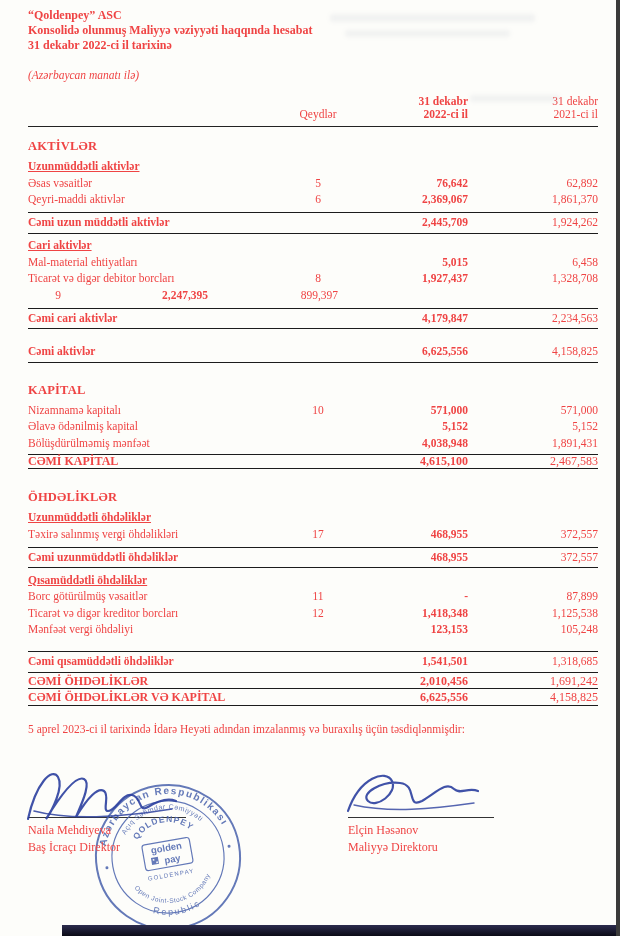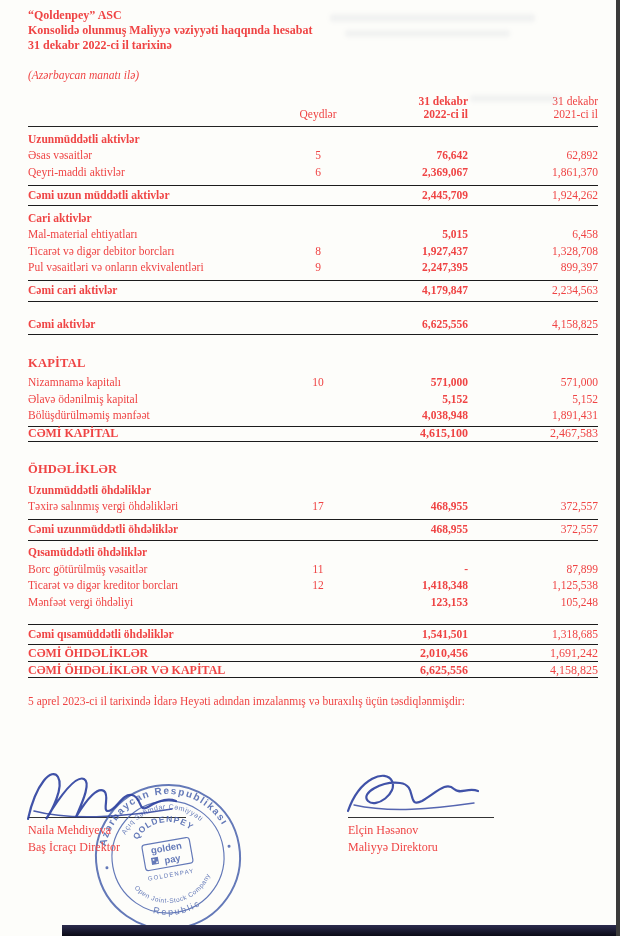--- a/index.html
+++ b/index.html
@@ -18,21 +18,21 @@
   .ch-notes{width:60px;text-align:center;font-weight:normal;}
   .ch-2022{width:120px;text-align:right;font-weight:bold;}
   .ch-2021{width:130px;text-align:right;}
   
   .frow{display:flex;align-items:baseline;padding:1.5px 0;font-size:11.5px;line-height:13.5px;}
   .c-label{flex:1;}
   .c-note{width:60px;text-align:center;}
   .c-v22{width:120px;text-align:right;font-weight:bold;}
   .c-v21{width:130px;text-align:right;}
   .section{font-weight:bold;font-size:12.5px;margin-top:11px;margin-bottom:3px;letter-spacing:.2px;}
-  .subsection{font-weight:bold;margin-top:4px;}
+  .subsection{font-weight:bold;margin-top:4px;text-decoration:underline;}
   .total{font-weight:bold;margin-top:4px;padding:3px 0;}
   .total .c-v21{font-weight:normal;}
   .grand{font-weight:bold;margin-top:2px;padding:0 0;font-size:12px;}
   .grand .c-v21{font-weight:normal;}
   .lt{border-top:1.3px solid #1c1c1c;}
   .lb{border-bottom:1.3px solid #1c1c1c;}
   .spacer{height:9px;padding:0;}
   .approval{font-size:11.5px;margin-top:17px;}
   
   .sig-area{position:absolute;left:0;top:755px;width:620px;height:181px;}
@@ -80,20 +80,26 @@
         <div>31 dekabr</div>
         <div>2022-ci il</div>
       </div>
       <div class="ch-2021">
         <div>31 dekabr</div>
         <div>2021-ci il</div>
       </div>
     </div>
 
     <div id="rows">
+        <div class="frow section">
+          <span class="c-label">AKTİVLƏR</span>
+          <span class="c-note"></span>
+          <span class="c-v22"></span>
+          <span class="c-v21"></span>
+        </div>
         <div class="frow subsection">
           <span class="c-label">Uzunmüddətli aktivlər</span>
           <span class="c-note"></span>
           <span class="c-v22"></span>
           <span class="c-v21"></span>
         </div>
         <div class="frow item">
           <span class="c-label">Əsas vəsaitlər</span>
           <span class="c-note">5</span>
           <span class="c-v22">76,642</span>
@@ -123,21 +129,20 @@
           <span class="c-v22">5,015</span>
           <span class="c-v21">6,458</span>
         </div>
         <div class="frow item">
           <span class="c-label">Ticarət və digər debitor borcları</span>
           <span class="c-note">8</span>
           <span class="c-v22">1,927,437</span>
           <span class="c-v21">1,328,708</span>
         </div>
         <div class="frow item">
-          <span class="c-label">Pul vəsaitləri və onların ekvivalentləri</span>
           <span class="c-note">9</span>
           <span class="c-v22">2,247,395</span>
           <span class="c-v21">899,397</span>
         </div>
         <div class="frow total lt lb">
           <span class="c-label">Cəmi cari aktivlər</span>
           <span class="c-note"></span>
           <span class="c-v22">4,179,847</span>
           <span class="c-v21">2,234,563</span>
         </div>

